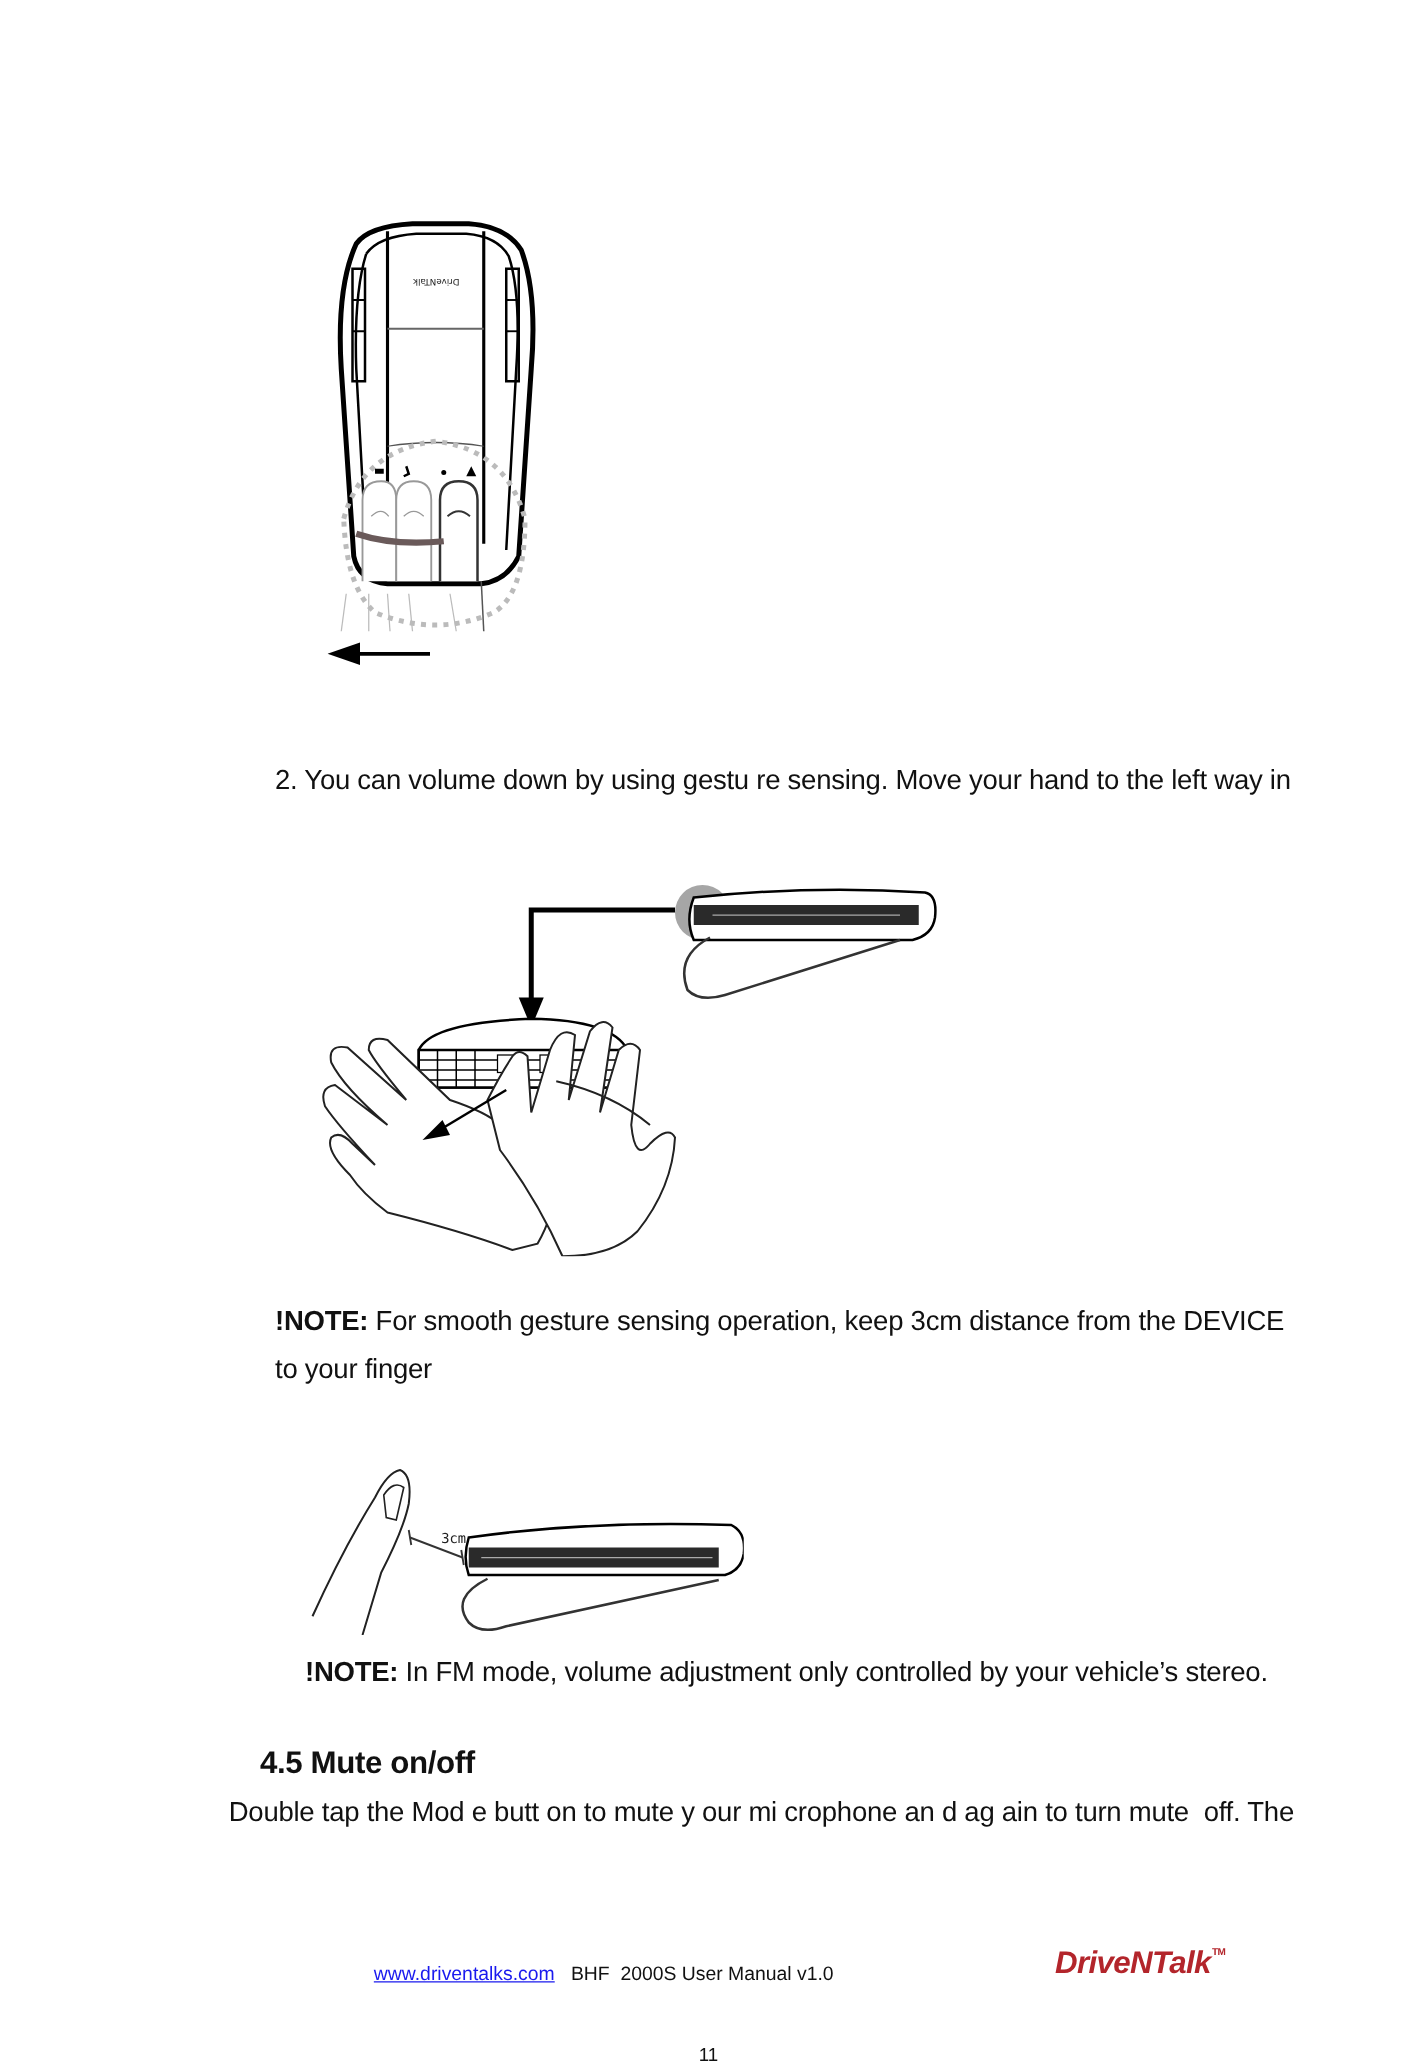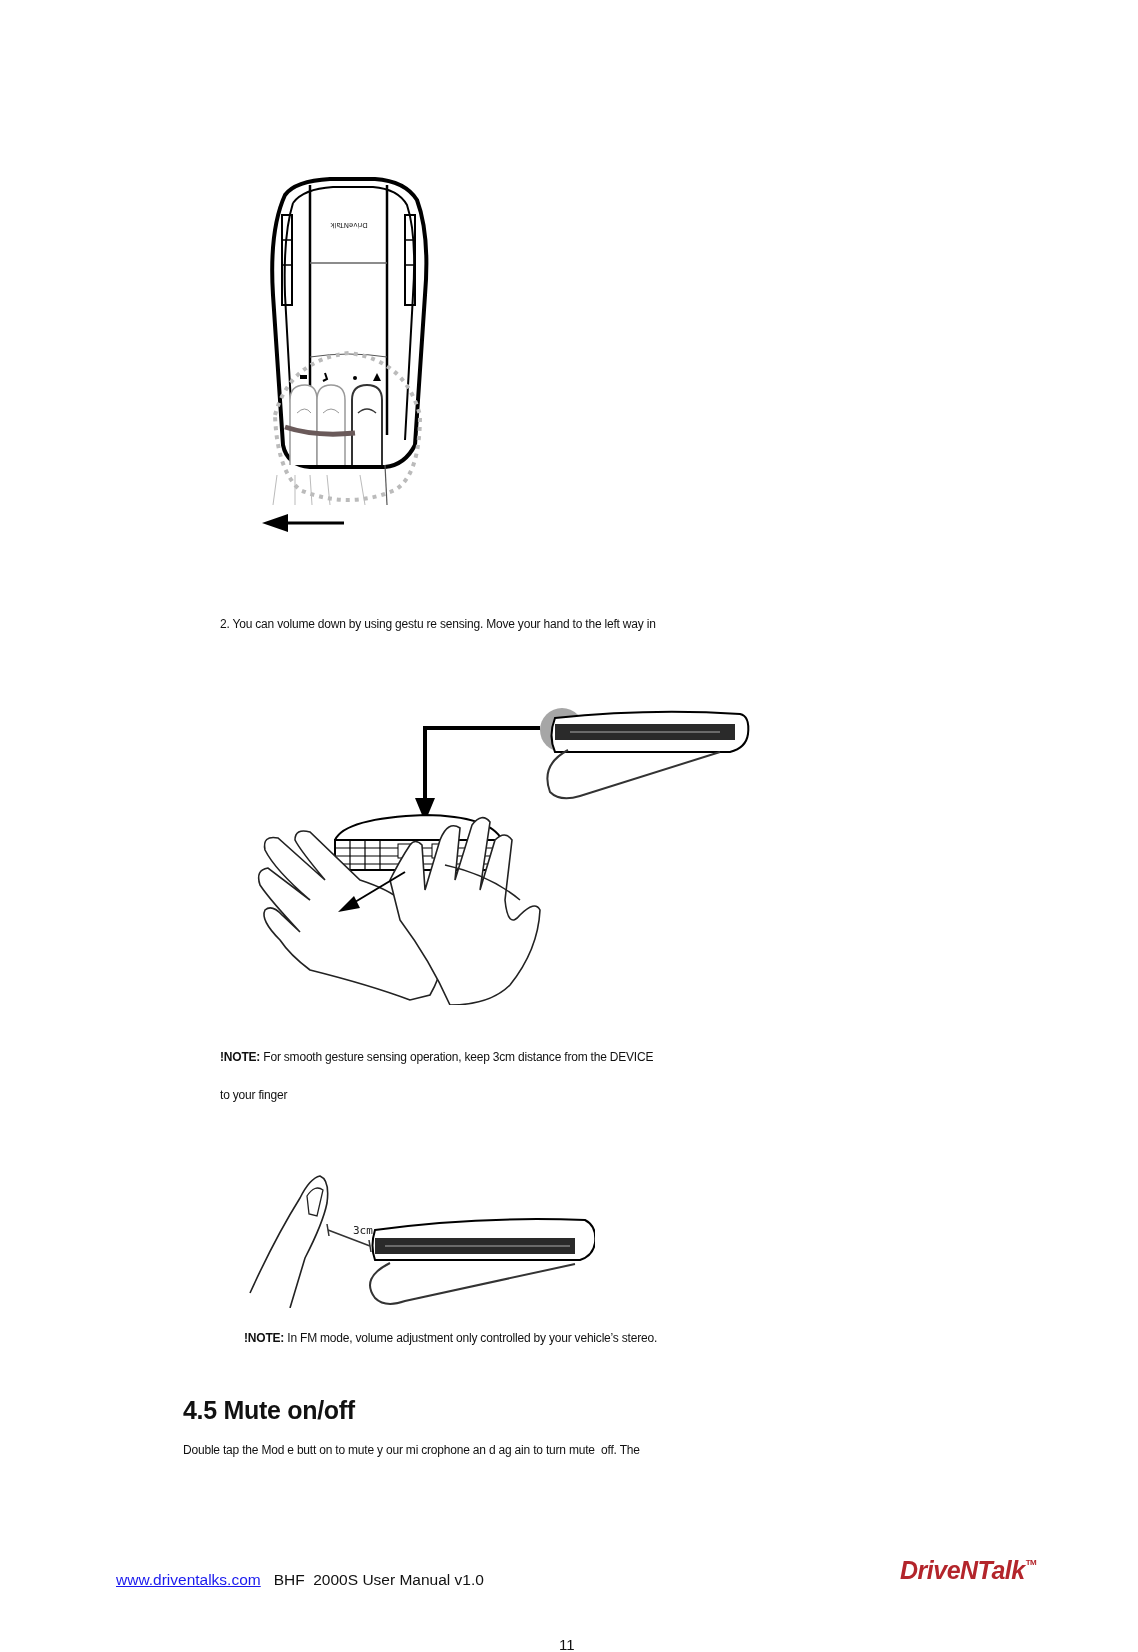--- a/index.html
+++ b/index.html
@@ -1,21 +1,21 @@
 <!DOCTYPE html>
 <html><head>
 <meta charset="utf-8">
 <style>
   html, body { margin:0; padding:0; background:#ffffff; }
   body { width:1138px; height:1652px; position:relative; overflow:hidden;
          font-family:"Liberation Sans", sans-serif; color:#111; }
   .abs { position:absolute; }
-  .para { font-size:12px; line-height:38px; letter-spacing:-0.2px; }
+  .para { font-size:22px; line-height:38px; letter-spacing:-0.2px; }
   .note-label { font-weight:bold; }
-  .heading { font-size:25px; font-weight:bold; letter-spacing:-0.3px; }
+  .heading { font-size:25px; font-weight:bold; letter-spacing:-0.3px;margin-left:25px; }
   .footer { font-size:15.5px; line-height:22px; }
   .link { color:#1a1aee; text-decoration:underline; }
   .logo { font-family:"Liberation Sans", sans-serif; font-weight:bold; font-style:italic;
           color:#b3252b; font-size:25px; letter-spacing:-0.5px; }
   .logo sup { font-size:8px; font-style:normal; color:#b3252b; vertical-align:14px; margin-left:1px; }
   .pageno { font-size:15px; }
   svg { display:block; }
 </style>
 </head>
 <body>
@@ -131,17 +131,17 @@
 
 <div class="abs para" style="left:220px; top:1319px; width:830px;margin-left:24px;">
   <span class="note-label">!NOTE:</span><span> In FM mode, volume adjustment only controlled by your vehicle’s stereo.</span>
 </div>
 
 <div class="abs heading" style="left:183px; top:1396px;">4.5 Mute on/off</div>
 <div class="abs para" style="left:183px; top:1431px; width:870px;">
   <div style="white-space:pre;">Double tap the Mod e butt on to mute y our mi crophone an d ag ain to turn mute  off. The</div>
 </div>
 
-<div class="abs footer" style="left:116px; top:1569px; width:760px;">
+<div class="abs footer" style="left:103px; top:1569px; width:760px;text-align:center;">
   <div style="white-space:pre;"><a class="link" href="#">www.driventalks.com</a><span>   </span><span>BHF  2000S User Manual v1.0</span></div>
 </div>
-<div class="abs logo" style="left:900px; top:1556px;"><span>DriveNTalk</span><sup>TM</sup></div>
+<div class="abs logo" style="left:844px; top:1556px;"><span>DriveNTalk</span><sup>TM</sup></div>
 <div class="abs pageno" style="left:559px; top:1636px;">11</div>
 
 </body></html>

